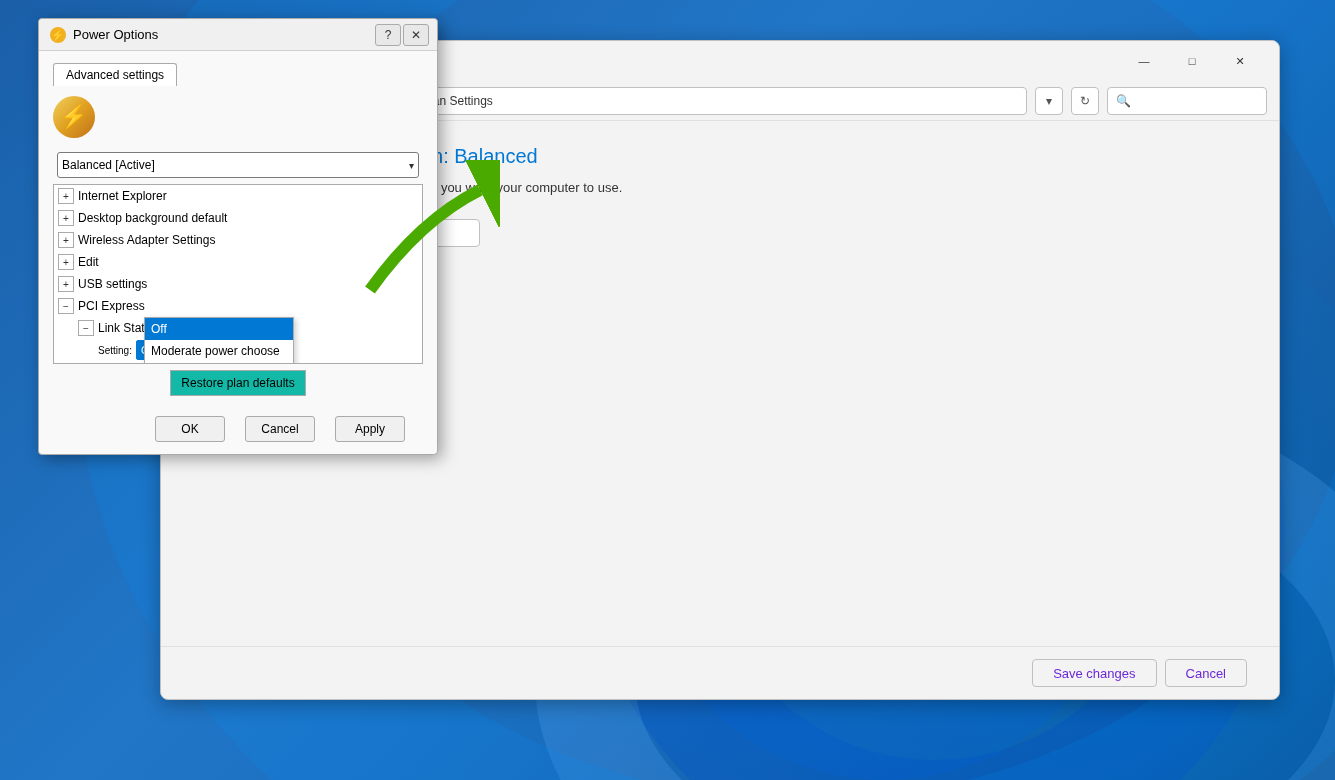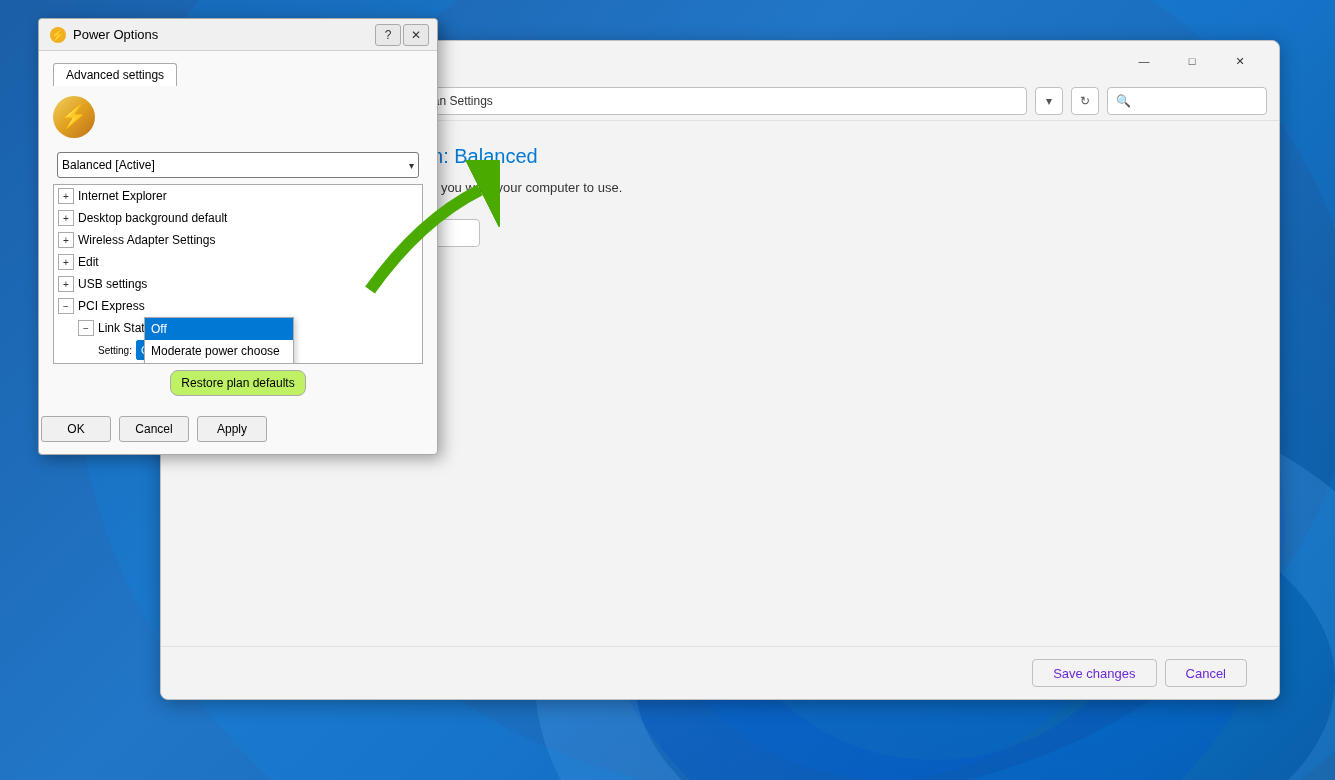--- a/index.html
+++ b/index.html
@@ -455,33 +455,33 @@
     }
     .dropdown-popup-item.highlighted {
       background: #0078d4;
       color: white;
     }
 
     .restore-btn {
       height: 26px;
       padding: 0 10px;
       border: 1px solid #aaa;
-      border-radius: 8px;
-      background: #bef264;
+      border-radius: 0;
+      background: #14b8a6;
       font-size: 12px;
       cursor: pointer;
       display: block;
       margin: 4px auto;
     }
 
     .dialog-footer {
       display: flex;
-      justify-content: flex-start;
-      gap: 8px;
-      padding: 8px 2px 12px;
+      justify-content: flex-end;
+      gap: 20px;
+      padding: 8px 32px 12px;
     }
     .dialog-footer-btn {
       height: 26px;
       min-width: 70px;
       padding: 0 14px;
       border: 1px solid #aaa;
       border-radius: 3px;
       background: #f0f0f0;
       font-size: 12px;
       cursor: pointer;

